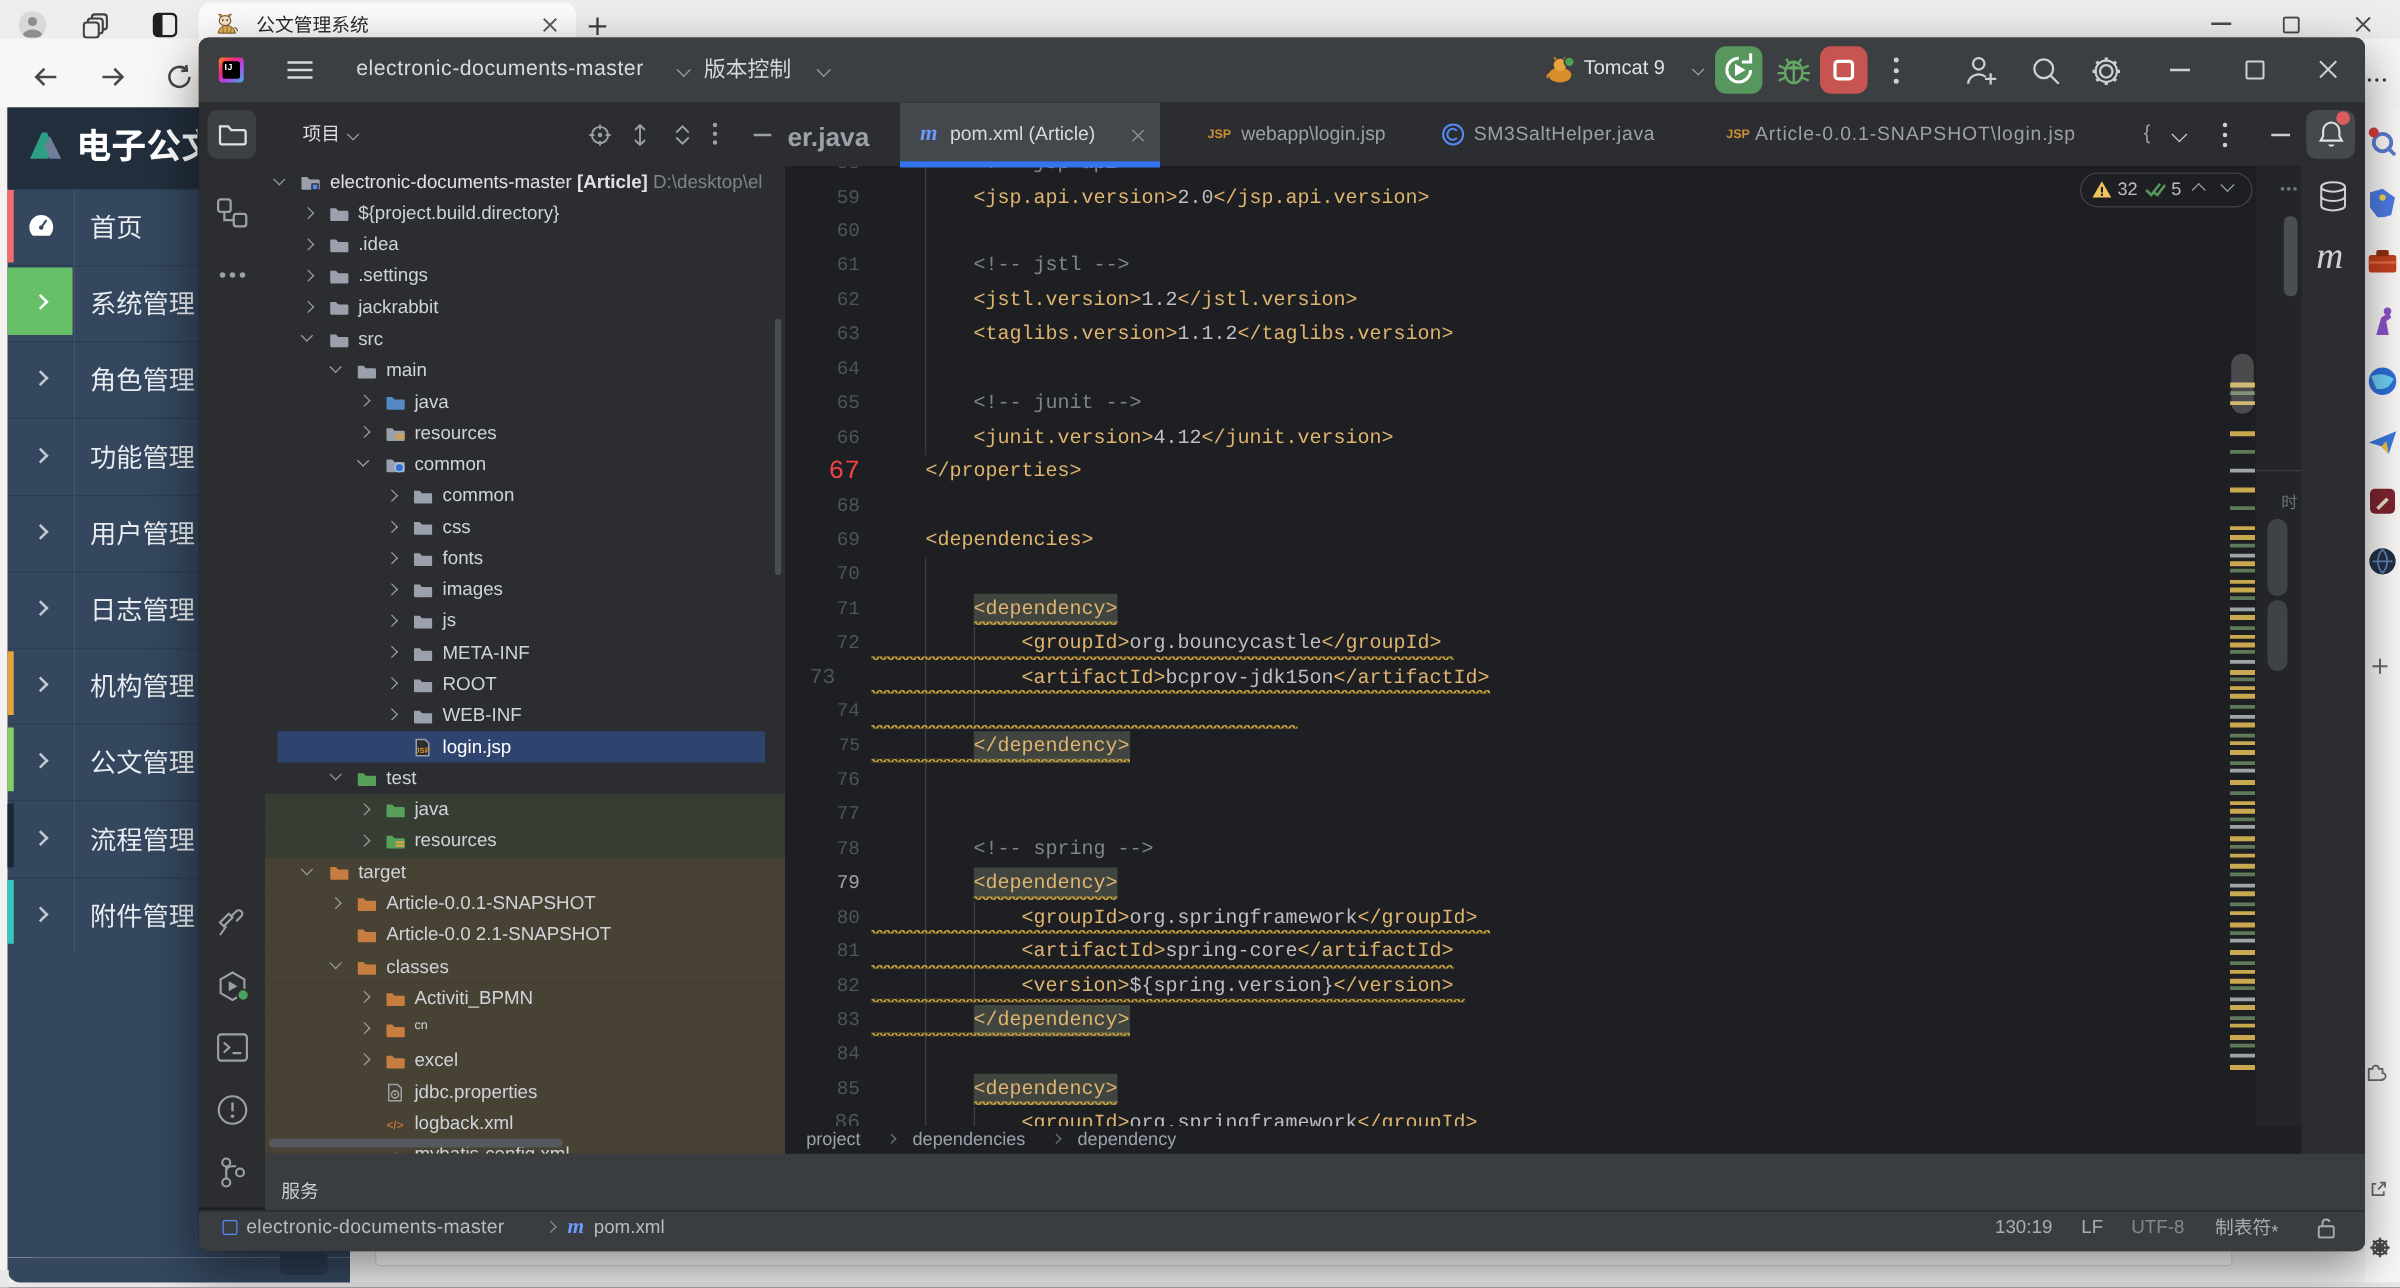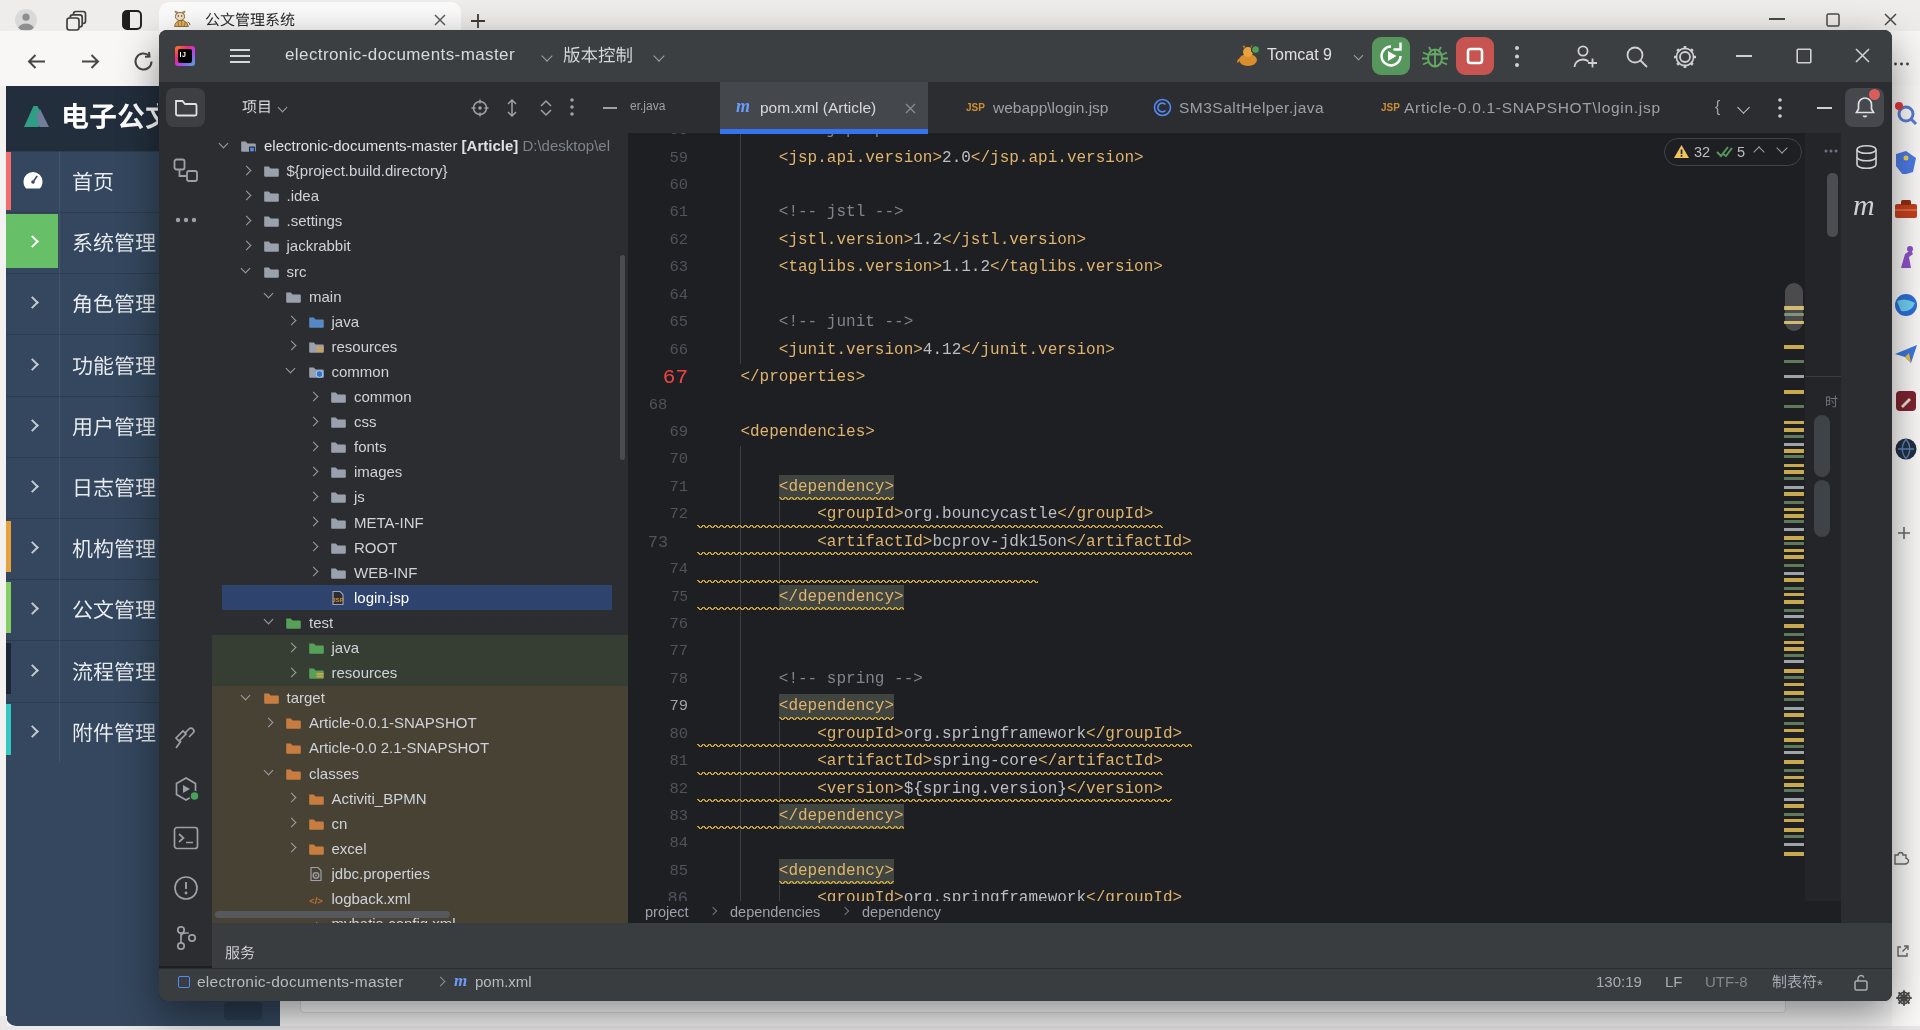--- a/index.html
+++ b/index.html
@@ -678,21 +678,21 @@
         </svg>
       </div>
       <div class="t" style="left:119.5px;top:656.6px;font-size:15px;color:#CFD3DA;">Activiti_BPMN</div>
       <div style="position:absolute;left:0px;top:678.15px;width:416px;height:25.1px;background:#474233;"></div>
       <div style="position:absolute;left:75.5px;top:686.2px;width:7px;height:7px;border-right:1.6px solid #9DA0A8;border-bottom:1.6px solid #9DA0A8;transform:rotate(-45deg);"></div>
       <div style="position:absolute;left:95.5px;top:682.7px;width:16px;height:16px;">
         <svg width="16" height="16" viewBox="0 0 16 16" style="display:block;">
           <path d="M1.2 3.5 h4.6 l1.8 2 h7.2 a1 1 0 0 1 1 1 v6.3 a1 1 0 0 1 -1 1 H2.2 a1 1 0 0 1 -1 -1 z" fill="#C77D40"></path>
         </svg>
       </div>
-      <div class="t" style="left:119.5px;top:681.7px;font-size:15px;color:#CFD3DA;">cn</div>
+      <div class="t" style="left:119.5px;top:681.7px;font-size:10px;color:#CFD3DA;">cn</div>
       <div style="position:absolute;left:0px;top:703.25px;width:416px;height:25.1px;background:#474233;"></div>
       <div style="position:absolute;left:75.5px;top:711.3px;width:7px;height:7px;border-right:1.6px solid #9DA0A8;border-bottom:1.6px solid #9DA0A8;transform:rotate(-45deg);"></div>
       <div style="position:absolute;left:95.5px;top:707.8px;width:16px;height:16px;">
         <svg width="16" height="16" viewBox="0 0 16 16" style="display:block;">
           <path d="M1.2 3.5 h4.6 l1.8 2 h7.2 a1 1 0 0 1 1 1 v6.3 a1 1 0 0 1 -1 1 H2.2 a1 1 0 0 1 -1 -1 z" fill="#C77D40"></path>
         </svg>
       </div>
       <div class="t" style="left:119.5px;top:706.8px;font-size:15px;color:#CFD3DA;">excel</div>
       <div style="position:absolute;left:0px;top:728.35px;width:416px;height:25.1px;background:#474233;"></div>
       <div style="position:absolute;left:95.5px;top:732.9px;width:16px;height:16px;">
@@ -742,21 +742,21 @@
       <div class="t mono" style="left:74px;top:93.92px;font-size:16px;line-height:27.43px;height:27.43px;">        <span style="color:#DFB46E">&lt;jstl.version&gt;</span><span style="color:#BCBEC4">1.2</span><span style="color:#DFB46E">&lt;/jstl.version&gt;</span></div>
       <div class="t mono" style="left:0px;top:121.35px;width:60px;text-align:right;font-size:15.5px;line-height:27.43px;height:27.43px;color:#4E535C;">63</div>
       <div class="t mono" style="left:74px;top:121.35px;font-size:16px;line-height:27.43px;height:27.43px;">        <span style="color:#DFB46E">&lt;taglibs.version&gt;</span><span style="color:#BCBEC4">1.1.2</span><span style="color:#DFB46E">&lt;/taglibs.version&gt;</span></div>
       <div class="t mono" style="left:0px;top:148.78px;width:60px;text-align:right;font-size:15.5px;line-height:27.43px;height:27.43px;color:#4E535C;">64</div>
       <div class="t mono" style="left:0px;top:176.21px;width:60px;text-align:right;font-size:15.5px;line-height:27.43px;height:27.43px;color:#4E535C;">65</div>
       <div class="t mono" style="left:74px;top:176.21px;font-size:16px;line-height:27.43px;height:27.43px;">        <span style="color:#7F848E">&lt;!-- junit --&gt;</span></div>
       <div class="t mono" style="left:0px;top:203.64px;width:60px;text-align:right;font-size:15.5px;line-height:27.43px;height:27.43px;color:#4E535C;">66</div>
       <div class="t mono" style="left:74px;top:203.64px;font-size:16px;line-height:27.43px;height:27.43px;">        <span style="color:#DFB46E">&lt;junit.version&gt;</span><span style="color:#BCBEC4">4.12</span><span style="color:#DFB46E">&lt;/junit.version&gt;</span></div>
       <div class="t mono" style="left:0px;top:231.07px;width:60px;text-align:right;font-size:21px;line-height:27.43px;height:27.43px;color:#ef4444;">67</div>
       <div class="t mono" style="left:74px;top:231.07px;font-size:16px;line-height:27.43px;height:27.43px;">    <span style="color:#DFB46E">&lt;/properties&gt;</span></div>
-      <div class="t mono" style="left:0px;top:258.5px;width:60px;text-align:center;font-size:15.5px;line-height:27.43px;height:27.43px;color:#4E535C;">68</div>
+      <div class="t mono" style="left:0px;top:258.5px;width:60px;text-align:right;font-size:15.5px;line-height:27.43px;height:27.43px;color:#4E535C;">68</div>
       <div class="t mono" style="left:0px;top:285.93px;width:60px;text-align:right;font-size:15.5px;line-height:27.43px;height:27.43px;color:#4E535C;">69</div>
       <div class="t mono" style="left:74px;top:285.93px;font-size:16px;line-height:27.43px;height:27.43px;">    <span style="color:#DFB46E">&lt;dependencies&gt;</span></div>
       <div class="t mono" style="left:0px;top:313.36px;width:60px;text-align:right;font-size:15.5px;line-height:27.43px;height:27.43px;color:#4E535C;">70</div>
       <div class="t mono" style="left:0px;top:340.79px;width:60px;text-align:right;font-size:15.5px;line-height:27.43px;height:27.43px;color:#4E535C;">71</div>
       <div class="t mono" style="left:74px;top:340.79px;font-size:16px;line-height:27.43px;height:27.43px;">        <span style="color:#DFB46E">&lt;dependency&gt;</span></div>
       <div class="t mono" style="left:0px;top:368.22px;width:60px;text-align:right;font-size:15.5px;line-height:27.43px;height:27.43px;color:#4E535C;">72</div>
       <div class="t mono" style="left:74px;top:368.22px;font-size:16px;line-height:27.43px;height:27.43px;">            <span style="color:#DFB46E">&lt;groupId&gt;</span><span style="color:#BCBEC4">org.bouncycastle</span><span style="color:#DFB46E">&lt;/groupId&gt;</span></div>
       <div class="t mono" style="left:0px;top:395.65px;width:60px;text-align:center;font-size:17px;line-height:27.43px;height:27.43px;color:#4E535C;">73</div>
       <div class="t mono" style="left:74px;top:395.65px;font-size:16px;line-height:27.43px;height:27.43px;">            <span style="color:#DFB46E">&lt;artifactId&gt;</span><span style="color:#BCBEC4">bcprov-jdk15on</span><span style="color:#DFB46E">&lt;/artifactId&gt;</span></div>
       <div class="t mono" style="left:0px;top:423.08px;width:60px;text-align:right;font-size:15.5px;line-height:27.43px;height:27.43px;color:#4E535C;">74</div>
@@ -872,21 +872,21 @@
       <div style="position:absolute;left:1088px;top:11px;width:17px;height:14px;">
         <svg width="17" height="14" viewBox="0 0 17 14" style="display:block;">
           <path d="M1 8 l4 4 7 -9" stroke="#57965C" stroke-width="2" fill="none"></path>
           <path d="M7 10 l3 2 6 -8" stroke="#57965C" stroke-width="2" fill="none"></path>
         </svg>
       </div>
       <div class="t" style="left:1109px;top:11px;font-size:14.5px;color:#BCBEC4;">5</div>
       <div style="position:absolute;left:1127px;top:15px;width:8px;height:8px;border-top:1.6px solid #9DA0A8;border-left:1.6px solid #9DA0A8;transform:rotate(45deg);"></div>
       <div style="position:absolute;left:1150px;top:11px;width:8px;height:8px;border-right:1.6px solid #9DA0A8;border-bottom:1.6px solid #9DA0A8;transform:rotate(45deg);"></div>
     </div>
-    <div class="t" style="left:471px;top:69px;font-size:12px;color:#9DA0A8;">er.java</div>
+    <div class="t" style="left:471px;top:69px;font-size:21px;color:#9DA0A8;font-weight:bold;">er.java</div>
     <div style="position:absolute;left:561px;top:52px;width:208px;height:47px;background:#44474C;"></div>
     <div style="position:absolute;left:561px;top:99px;width:208px;height:5px;background:#3574F0;"></div>
     <div class="t" style="left:577px;top:66px;font-family:'Liberation Serif',serif;font-style:italic;font-weight:bold;font-size:18px;color:#6B9BFA;">m</div>
     <div class="t" style="left:601px;top:69px;font-size:15.5px;color:#D7D9DD;">pom.xml (Article)</div>
     <div style="position:absolute;left:745px;top:72px;width:13px;height:13px;">
       <svg width="13" height="13" viewBox="0 0 13 13" style="display:block;">
         <path d="M2 2 l9 9 M11 2 l-9 9" stroke="#878B92" stroke-width="1.4"></path>
       </svg>
     </div>
     <div class="t" style="left:807px;top:72px;font-size:10px;font-weight:bold;color:#CE8E36;font-stretch:condensed;">JSP</div>

